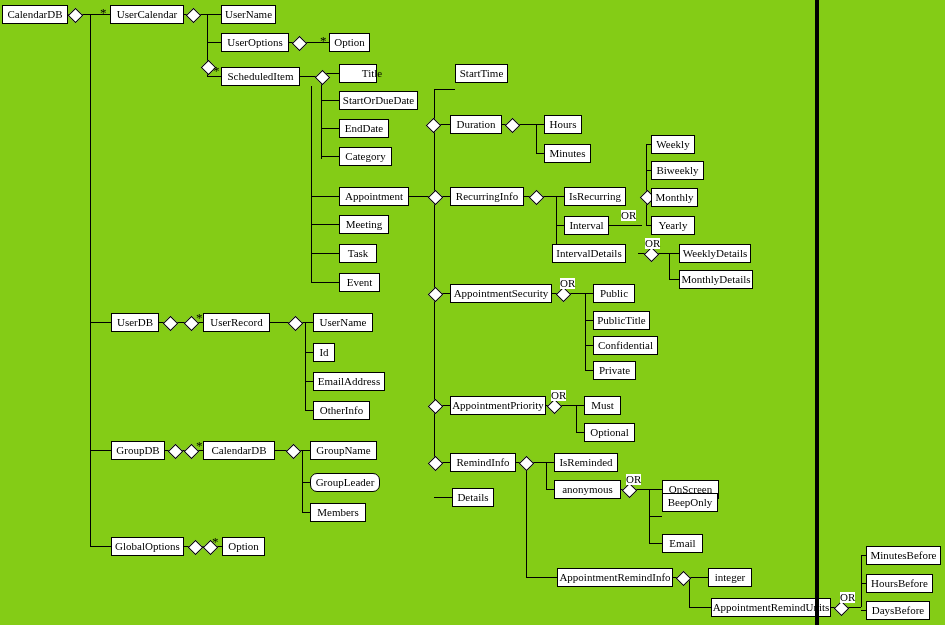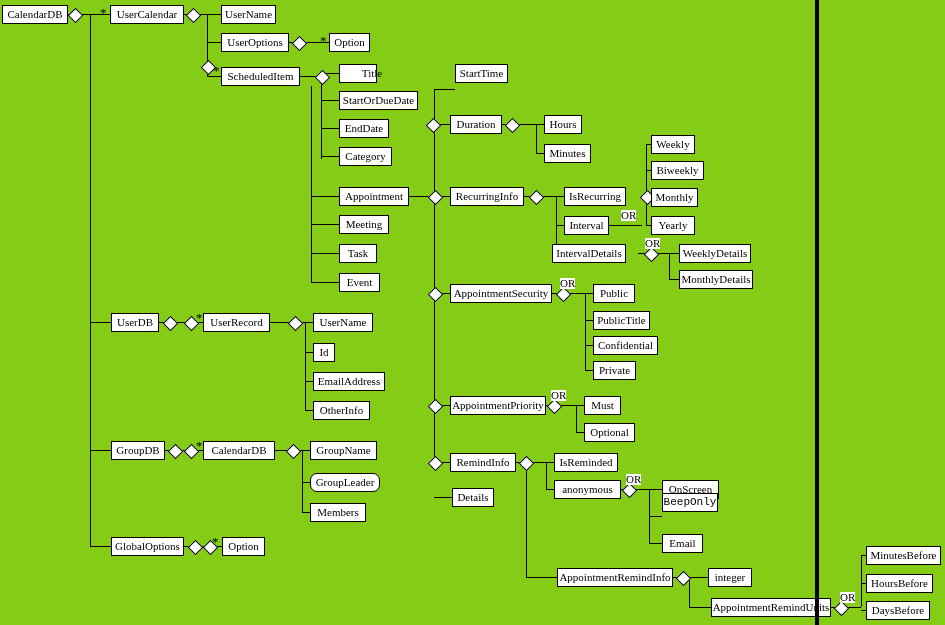--- a/index.html
+++ b/index.html
@@ -235,21 +235,21 @@
     <div class="node" style="left: 593px; top: 311px; width: 57px; height: 19px;">PublicTitle</div>
     <div class="node" style="left: 593px; top: 336px; width: 65px; height: 19px;">Confidential</div>
     <div class="node" style="left: 593px; top: 361px; width: 43px; height: 19px;">Private</div>
     <div class="node" style="left: 450px; top: 396px; width: 96px; height: 19px;">AppointmentPriority</div>
     <div class="node" style="left: 584px; top: 396px; width: 37px; height: 19px;">Must</div>
     <div class="node" style="left: 584px; top: 423px; width: 51px; height: 19px;">Optional</div>
     <div class="node" style="left: 450px; top: 453px; width: 66px; height: 19px;">RemindInfo</div>
     <div class="node" style="left: 554px; top: 453px; width: 64px; height: 19px;">IsReminded</div>
     <div class="node" style="left: 554px; top: 480px; width: 67px; height: 19px;">anonymous</div>
     <div class="node" style="left: 662px; top: 480px; width: 57px; height: 19px;">OnScreen</div>
-    <div class="node" style="left: 662px; top: 493px; width: 56px; height: 19px; font-family: Liberation Mono, monospace;">BeepOnly</div>
+    <div class="node" style="left: 662px; top: 493px; width: 56px; height: 19px;">BeepOnly</div>
     <div class="node" style="left: 662px; top: 534px; width: 41px; height: 19px;">Email</div>
     <div class="node" style="left: 452px; top: 488px; width: 42px; height: 19px;">Details</div>
     <div class="node" style="left: 557px; top: 568px; width: 116px; height: 19px;">AppointmentRemindInfo</div>
     <div class="node" style="left: 708px; top: 568px; width: 44px; height: 19px;">integer</div>
     <div class="node" style="left: 711px; top: 598px; width: 120px; height: 19px;">AppointmentRemindUnits</div>
     <div class="node" style="left: 866px; top: 546px; width: 75px; height: 19px;">MinutesBefore</div>
     <div class="node" style="left: 866px; top: 574px; width: 67px; height: 19px;">HoursBefore</div>
     <div class="node" style="left: 866px; top: 601px; width: 64px; height: 19px;">DaysBefore</div>
     <div class="node" style="left: 111px; top: 313px; width: 48px; height: 19px;">UserDB</div>
     <div class="node" style="left: 203px; top: 313px; width: 67px; height: 19px;">UserRecord</div>

